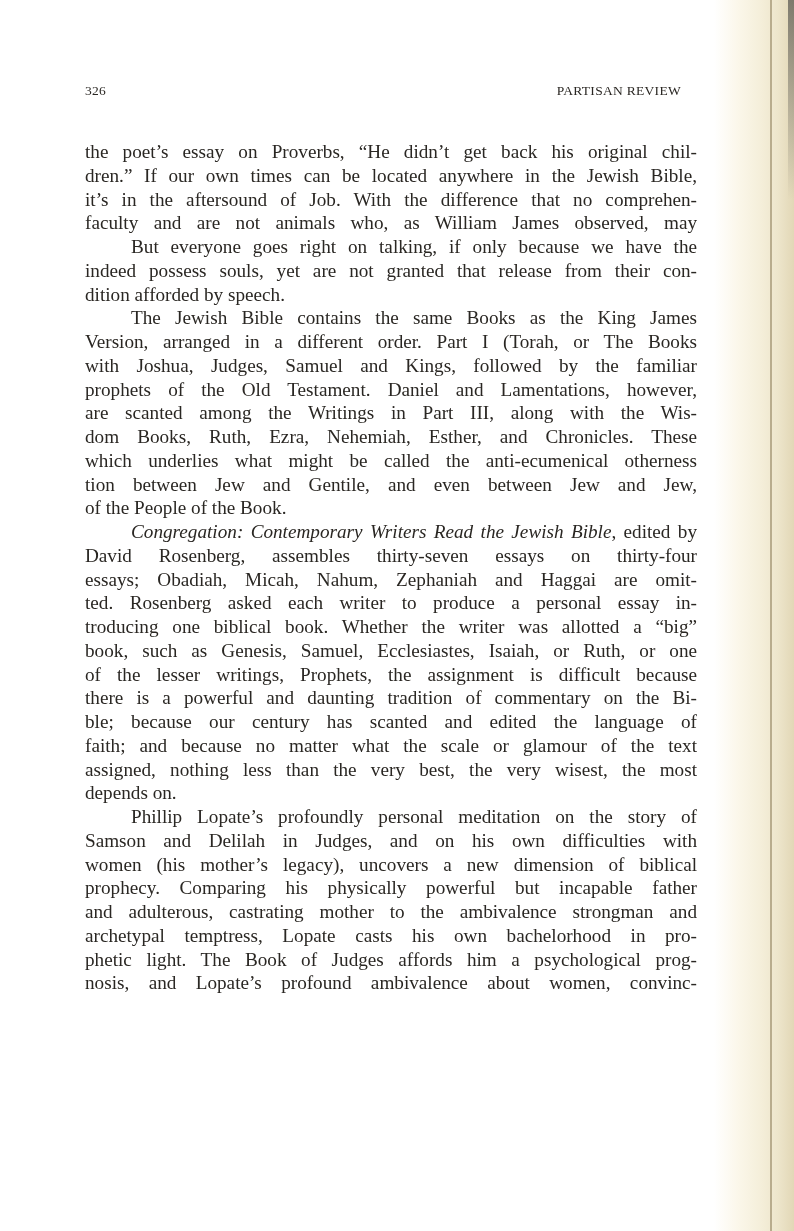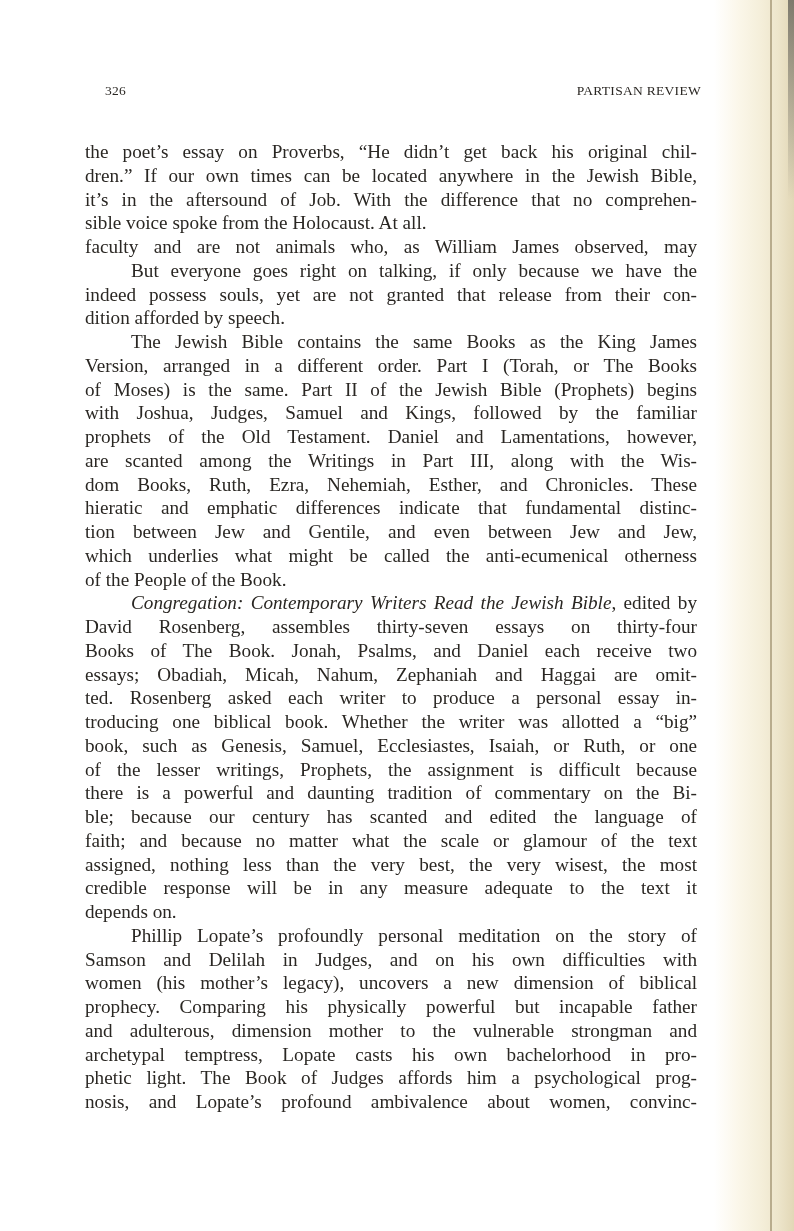--- a/index.html
+++ b/index.html
@@ -17,21 +17,21 @@
     position: absolute; top: 0; right: 22px; width: 2px; height: 1231px;
     background: #8a7a55; opacity: 0.55;
   }
   .edge-dark {
     position: absolute; top: 0; right: 0; width: 6px; height: 200px;
     background: linear-gradient(to bottom, #3a3a3a, rgba(60,60,60,0));
     opacity: 0.6;
   }
   .running-head {
     position: absolute; top: 83px; left: 85px; width: 612px; height: 20px;
-    font-size: 13.5px; letter-spacing: 0.3px; margin-left: 20px;
+    font-size: 13.5px; letter-spacing: 0.3px;
   }
   .folio { position: absolute; left: 0; top: 0; }
   .journal { position: absolute; right: 16px; top: 0; }
   .text-block {
     position: absolute; top: 140px; left: 85px; width: 612px;
     font-size: 19.2px; line-height: 23.75px;
     text-align: justify; hyphens: none; font-family: Liberation Serif, serif;
   }
   .line {
     display: block; height: 23.75px; white-space: nowrap;
@@ -52,64 +52,59 @@
   <span class="folio">326</span>
   <span class="journal">PARTISAN REVIEW</span>
 </div>
 
 <div class="text-block">
 
   <div>
     <span class="line">the poet’s essay on Proverbs, “He didn’t get back his original chil-</span>
     <span class="line">dren.” If our own times can be located anywhere in the Jewish Bible,</span>
     <span class="line">it’s in the aftersound of Job. With the difference that no comprehen-</span>
-    <span class="line last">sible voice spoke from the Holocaust. At all.</span>
   </div>
 
   <div>
     <span class="line">faculty and are not animals who, as William James observed, may</span>
     <span class="line indent">But everyone goes right on talking, if only because we have the</span>
     <span class="line">indeed possess souls, yet are not granted that release from their con-</span>
     <span class="line last">dition afforded by speech.</span>
   </div>
 
   <div>
     <span class="line indent">The Jewish Bible contains the same Books as the King James</span>
     <span class="line">Version, arranged in a different order. Part I (Torah, or The Books</span>
-    <span class="line">of Moses) is the same. Part II of the Jewish Bible (Prophets) begins</span>
     <span class="line">with Joshua, Judges, Samuel and Kings, followed by the familiar</span>
     <span class="line">prophets of the Old Testament. Daniel and Lamentations, however,</span>
     <span class="line">are scanted among the Writings in Part III, along with the Wis-</span>
     <span class="line">dom Books, Ruth, Ezra, Nehemiah, Esther, and Chronicles. These</span>
-    <span class="line">hieratic and emphatic differences indicate that fundamental distinc-</span>
+    <span class="line">which underlies what might be called the anti-ecumenical otherness</span>
     <span class="line">tion between Jew and Gentile, and even between Jew and Jew,</span>
-    <span class="line">which underlies what might be called the anti-ecumenical otherness</span>
     <span class="line last">of the People of the Book.</span>
   </div>
 
   <div>
     <span class="line indent"><span class="ital">Congregation: Contemporary Writers Read the Jewish Bible</span><span>, edited by</span></span>
     <span class="line">David Rosenberg, assembles thirty-seven essays on thirty-four</span>
-    <span class="line">Books of The Book. Jonah, Psalms, and Daniel each receive two</span>
     <span class="line">essays; Obadiah, Micah, Nahum, Zephaniah and Haggai are omit-</span>
     <span class="line">ted. Rosenberg asked each writer to produce a personal essay in-</span>
     <span class="line">troducing one biblical book. Whether the writer was allotted a “big”</span>
     <span class="line">book, such as Genesis, Samuel, Ecclesiastes, Isaiah, or Ruth, or one</span>
     <span class="line">of the lesser writings, Prophets, the assignment is difficult because</span>
     <span class="line">there is a powerful and daunting tradition of commentary on the Bi-</span>
     <span class="line">ble; because our century has scanted and edited the language of</span>
     <span class="line">faith; and because no matter what the scale or glamour of the text</span>
     <span class="line">assigned, nothing less than the very best, the very wisest, the most</span>
-    <span class="line">credible response will be in any measure adequate to the text it</span>
     <span class="line last">depends on.</span>
   </div>
 
   <div>
     <span class="line indent">Phillip Lopate’s profoundly personal meditation on the story of</span>
     <span class="line">Samson and Delilah in Judges, and on his own difficulties with</span>
     <span class="line">women (his mother’s legacy), uncovers a new dimension of biblical</span>
     <span class="line">prophecy. Comparing his physically powerful but incapable father</span>
-    <span class="line">and adulterous, dimension mother to the vulnerable strongman and</span>
+    <span class="line">and adulterous, castrating mother to the ambivalence strongman and</span>
     <span class="line">archetypal temptress, Lopate casts his own bachelorhood in pro-</span>
     <span class="line">phetic light. The Book of Judges affords him a psychological prog-</span>
     <span class="line">nosis, and Lopate’s profound ambivalence about women, convinc-</span>
   </div>
 </div>
 
 </body></html>

